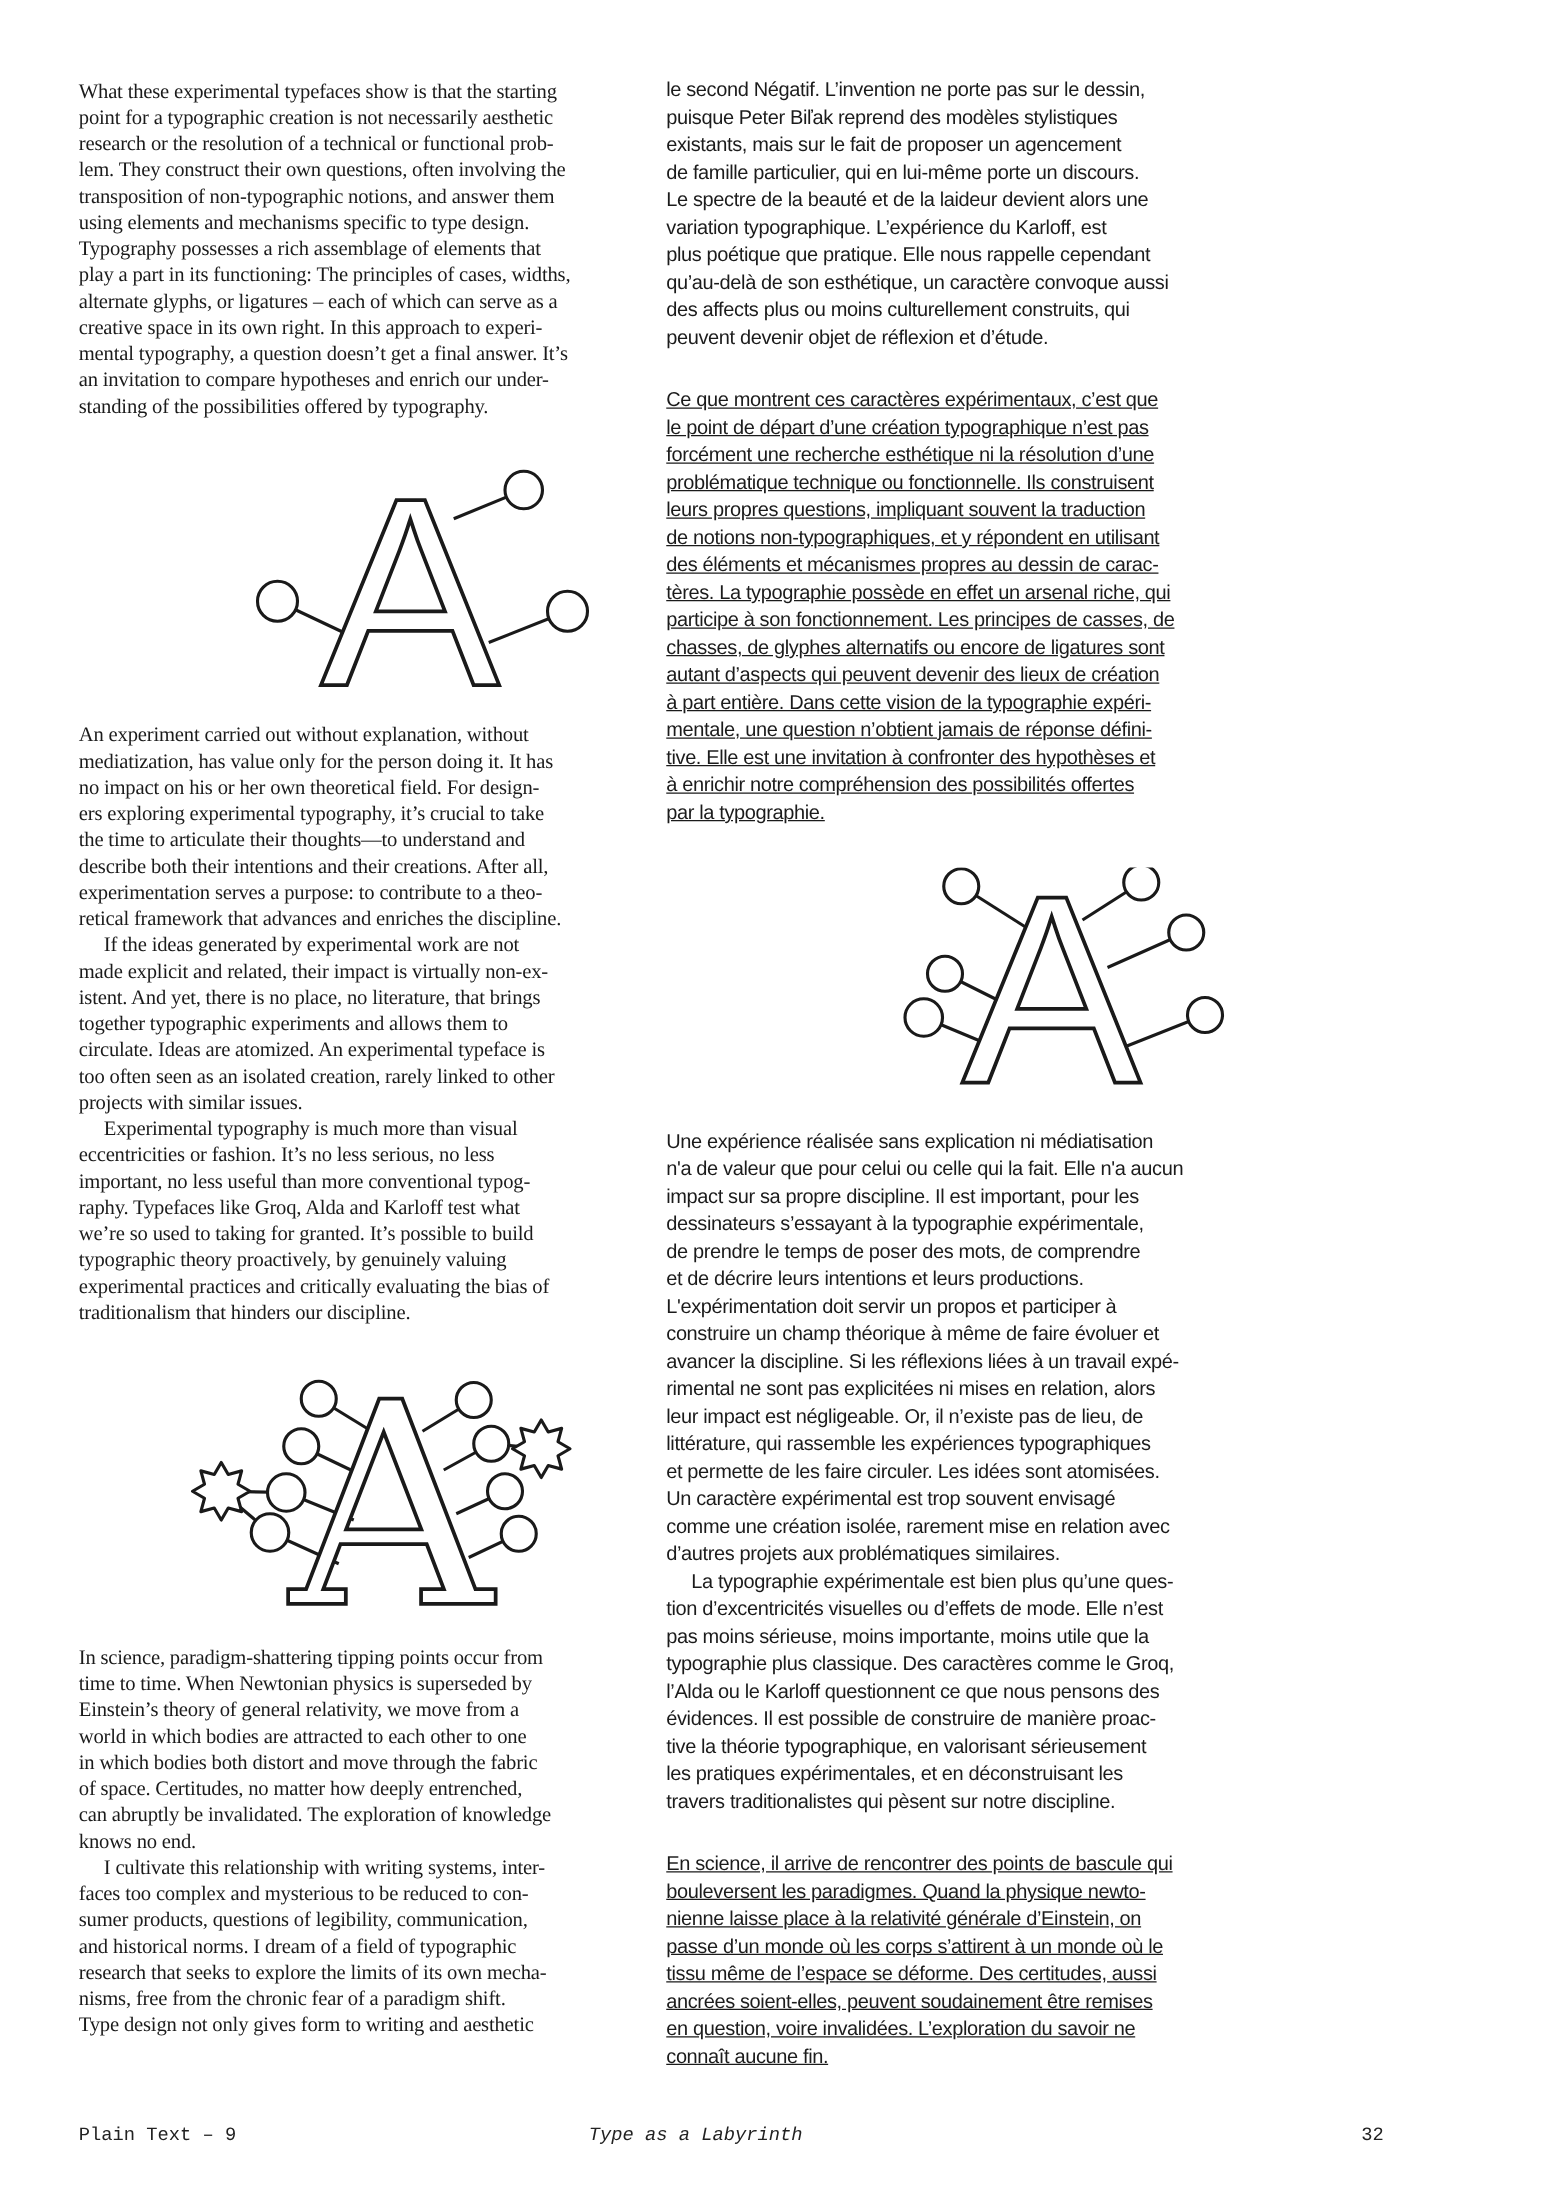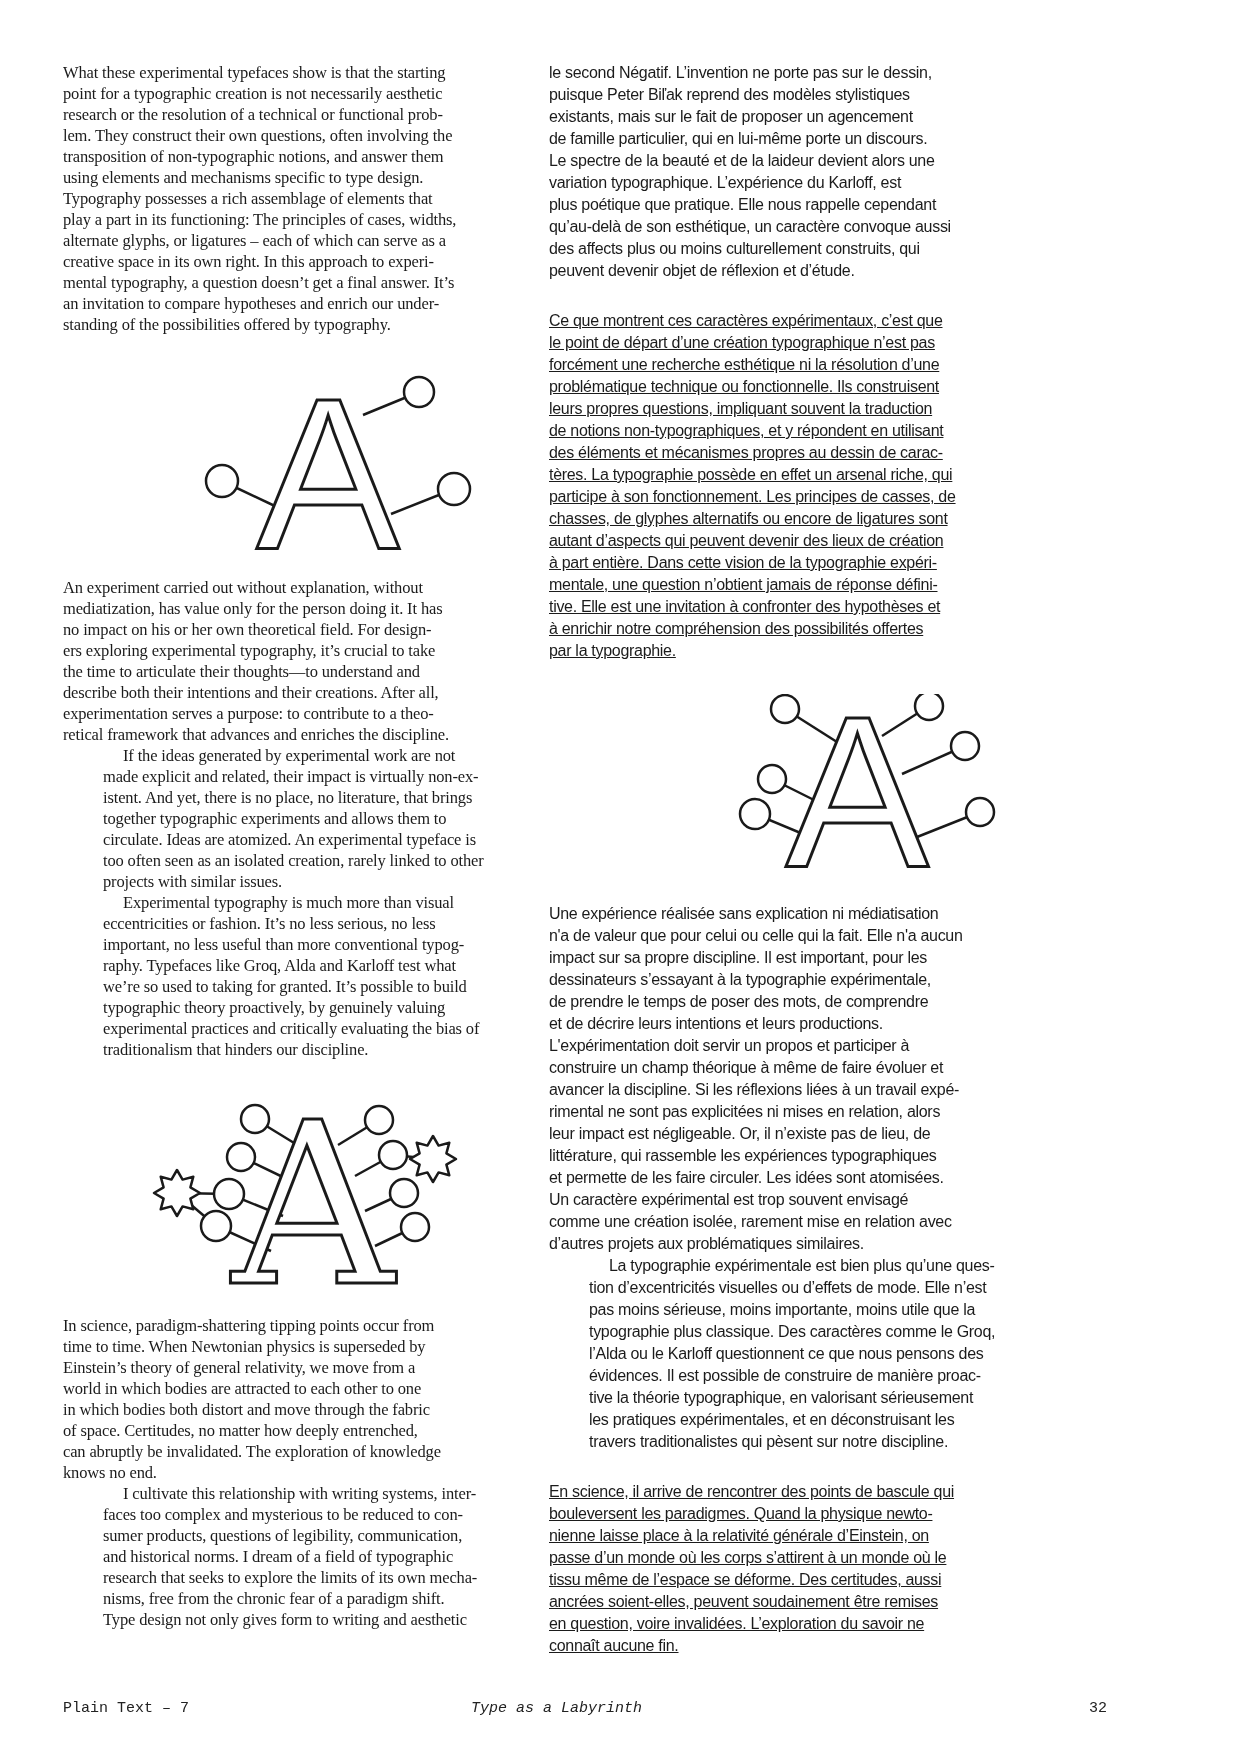--- a/index.html
+++ b/index.html
@@ -6,35 +6,35 @@
   body {
     width:1240px; height:1754px;
     background:#ffffff;
     color:#1b1b1b;
     position:relative;
     overflow:hidden;
   }
   .cols {
     display:flex;
     padding:62px 0 0 63px;
-    gap:24px;
+    gap:8px;
   }
   .col { flex:none; }
   .col-en {
     width:462px;
     font-family:"Liberation Serif","DejaVu Serif",serif;
     font-size:16.5px; line-height:21px; letter-spacing:-0.15px;
   }
   .col-fr {
     width:460px;
     font-family:"Liberation Sans","DejaVu Sans",sans-serif;
     font-size:16px; line-height:22px; letter-spacing:-0.3px;
   }
   p { margin:0; white-space:pre-line; }
-  .indent { text-indent:20px;margin-left:40px; }
+  .indent { text-indent:20px; }
   .mt20 { margin-top:28px;text-decoration:underline; }
   figure { margin:0; line-height:0; }
   .fig1 { margin:38px 0 22px 130px; }
   .fig2 { margin:32px 0 17px 148px; }
   .fig3 { margin:28px 0 12px 40px; }
   svg .ink { stroke:#1a1a1a; }
   footer {
     position:absolute; left:63px; top:1700px; width:1044px; height:22px;
     font-family:"Liberation Mono","DejaVu Sans Mono",monospace;
     font-size:15px; color:#222222;
@@ -234,16 +234,16 @@
 passe d’un monde où les corps s’attirent à un monde où le
 tissu même de l’espace se déforme. Des certitudes, aussi
 ancrées soient-elles, peuvent soudainement être remises
 en question, voire invalidées. L’exploration du savoir ne
 connaît aucune fin.</p>
   </div>
 
 </div>
 
 <footer>
-  <span class="f-left">Plain Text – 7</span>
+  <span class="f-left">Plain Text – 9</span>
   <span class="f-center">Type as a Labyrinth</span>
   <span class="f-right">32</span>
 </footer>
 
 </body></html>

